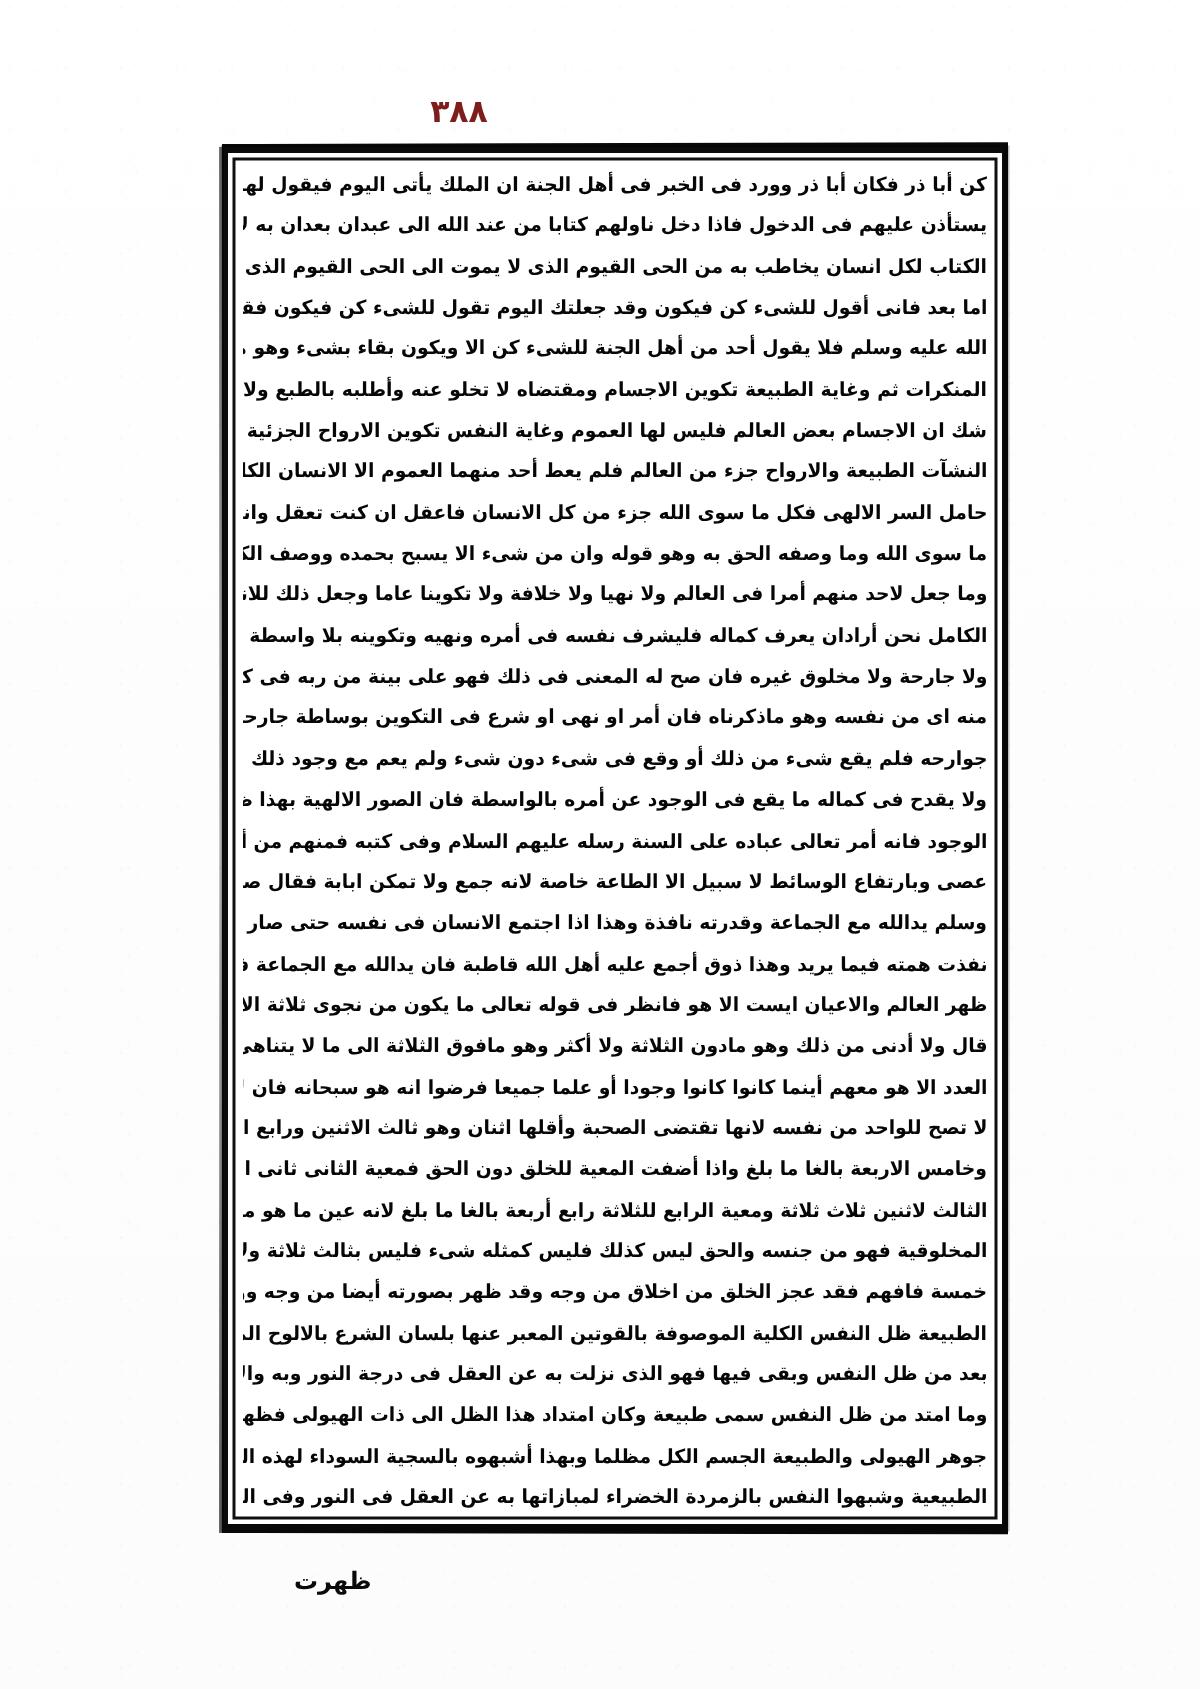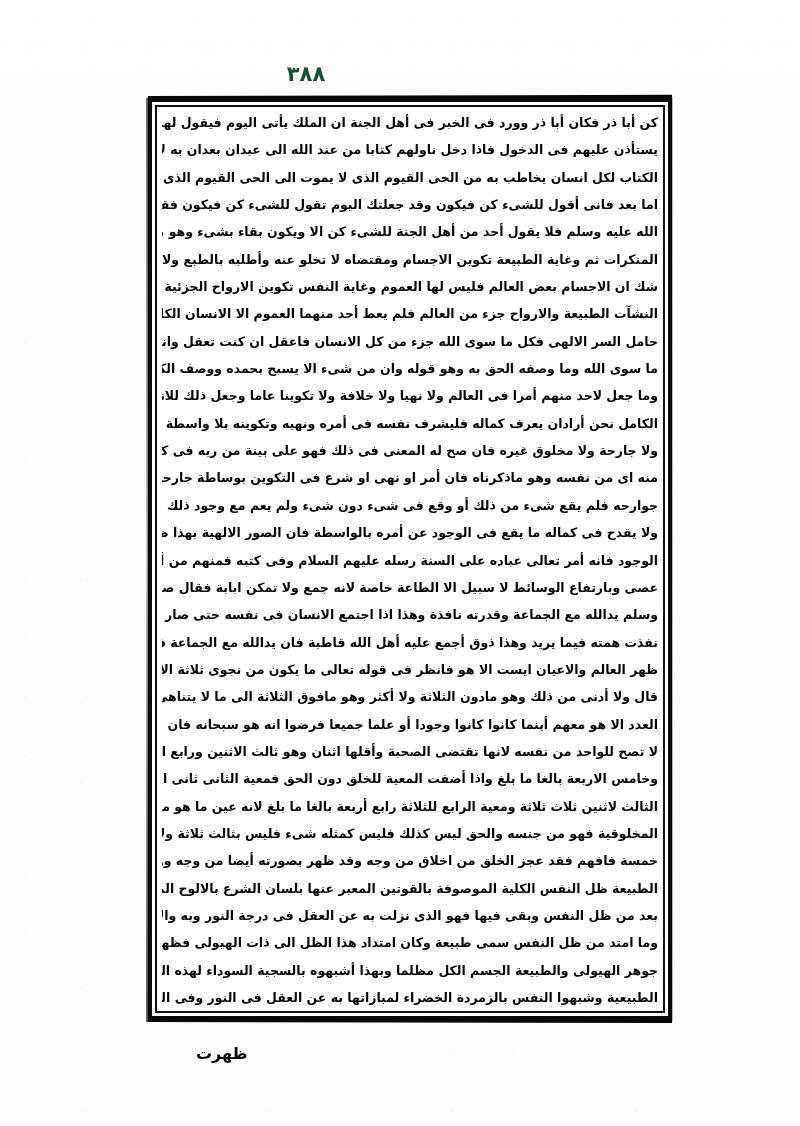--- a/index.html
+++ b/index.html
@@ -39,21 +39,21 @@
     position: absolute;
     top: 62px;
     left: 0;
     width: 700px;
     text-align: center;
     padding-right: 88px;
     box-sizing: border-box;
     font-family: "DejaVu Sans", sans-serif;
     font-size: 21px;
     font-weight: bold;
-    color: #14532d;
+    color: #7f1d1d;
     letter-spacing: 1px;
     direction: rtl;
   }
 
   
   #text-frame {
     position: absolute;
     left: 148px;
     top: 98px;
     width: 524px;

